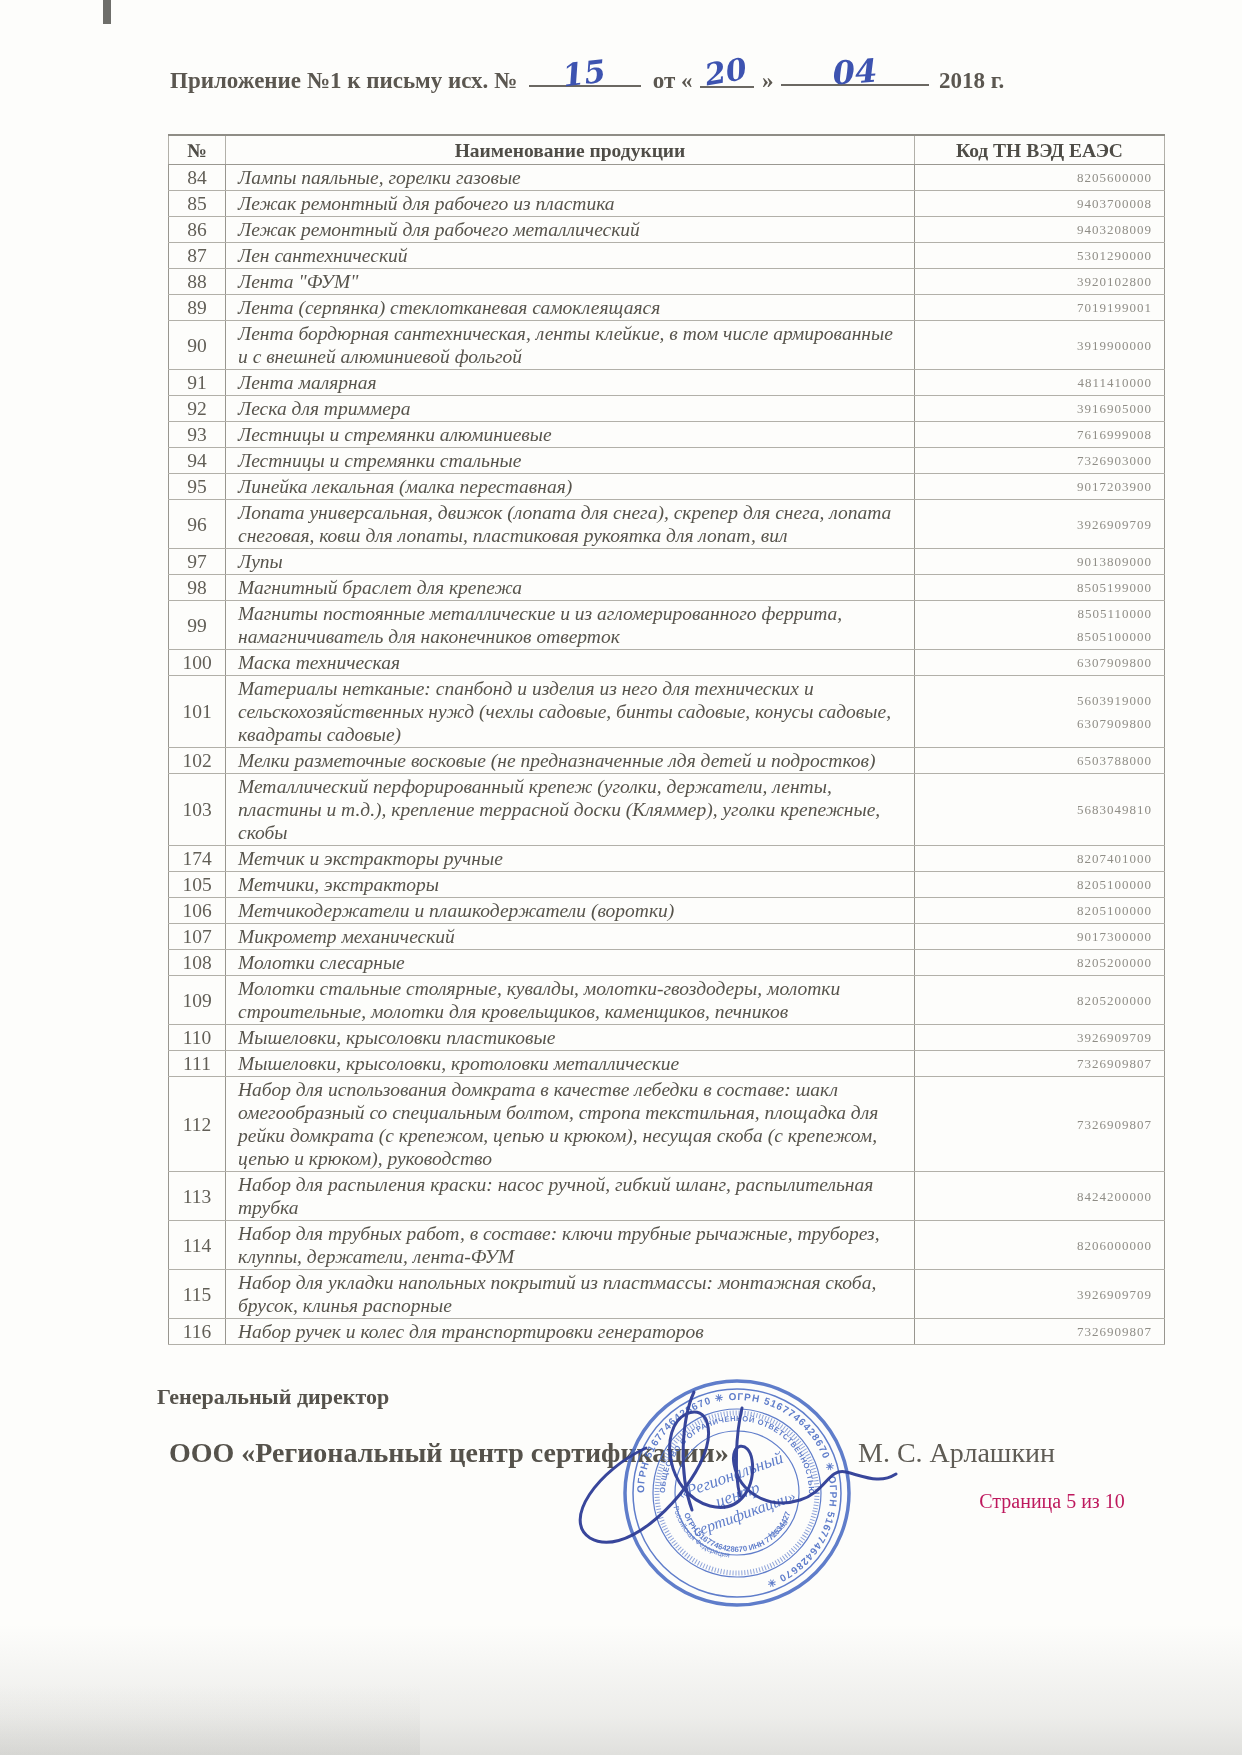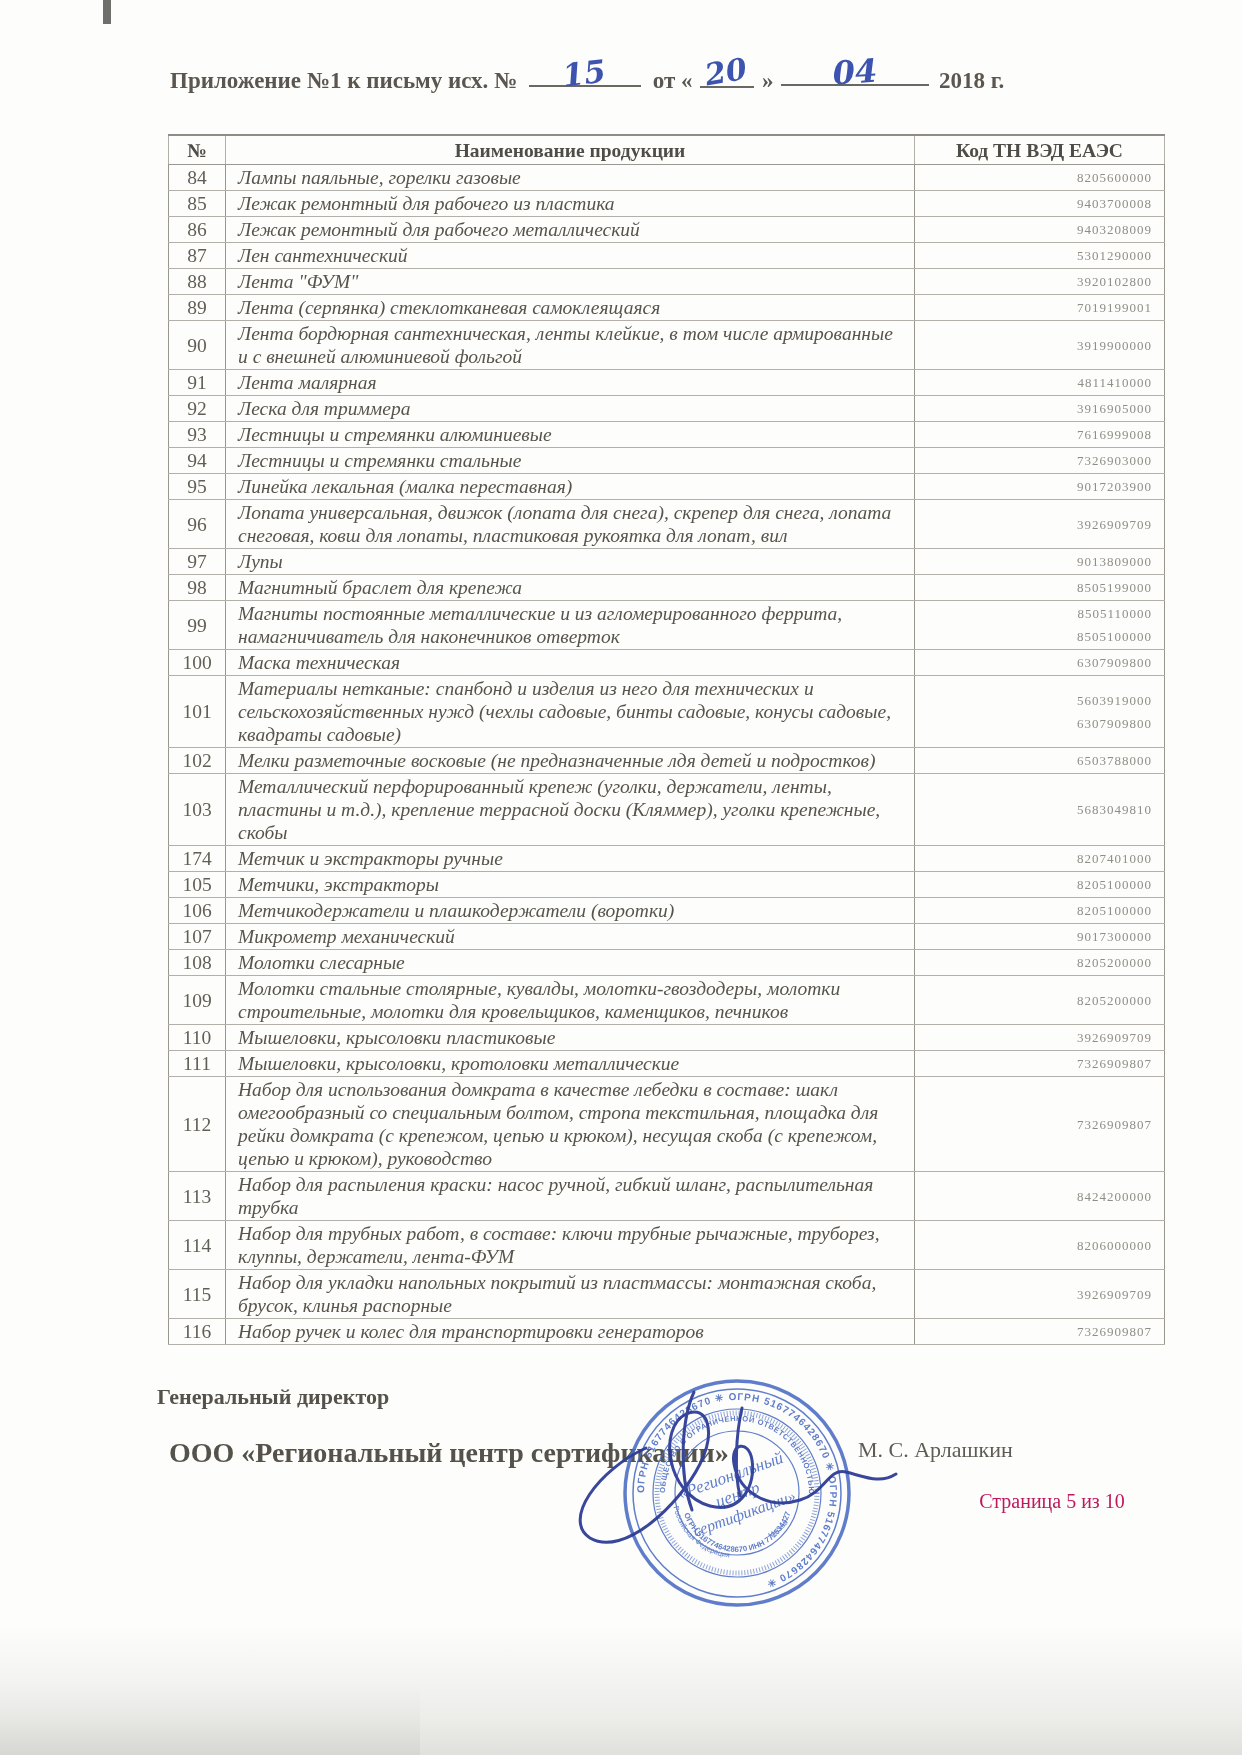--- a/index.html
+++ b/index.html
@@ -47,21 +47,21 @@
     font-weight:bold;text-align:center;padding:3px 0 2px;color:#4f4d47;
   }
   th.col-code{color:#6e6c68;font-weight:bold;margin-top:24px;}
   td.c-num{text-align:center;padding:1px 12px;color:#615e56;font-family:Liberation Serif, serif;}
   td.c-name{padding:1px 10px 1px 12px;font-style:italic;}
   td.c-code{padding:1px 12px 1px 0;text-align:right;color:#8f8d86;letter-spacing:1px;font-size:13px;}
   td.c-code .code-line{line-height:23px;}
   
   .f-director{position:absolute;left:157px;top:1384px;font-size:22px;font-weight:bold;color:#55524b;}
   .f-company{position:absolute;left:169px;top:1437px;font-size:28px;font-weight:bold;color:#55524b;}
-  .f-name{position:absolute;left:858px;top:1437px;font-size:22px;color:#5f5c55;}
+  .f-name{position:absolute;left:858px;top:1437px;font-size:28px;color:#5f5c55;}
   .f-page{position:absolute;left:952px;top:1490px;width:200px;text-align:center;font-size:20px;color:#be185d;}
   
   .stamp{position:absolute;left:612px;top:1368px;opacity:.88;}
   .signature{position:absolute;left:528px;top:1352px;opacity:.95;}
 </style>
 </head>
 <body>
 
 <div class="page">
 

